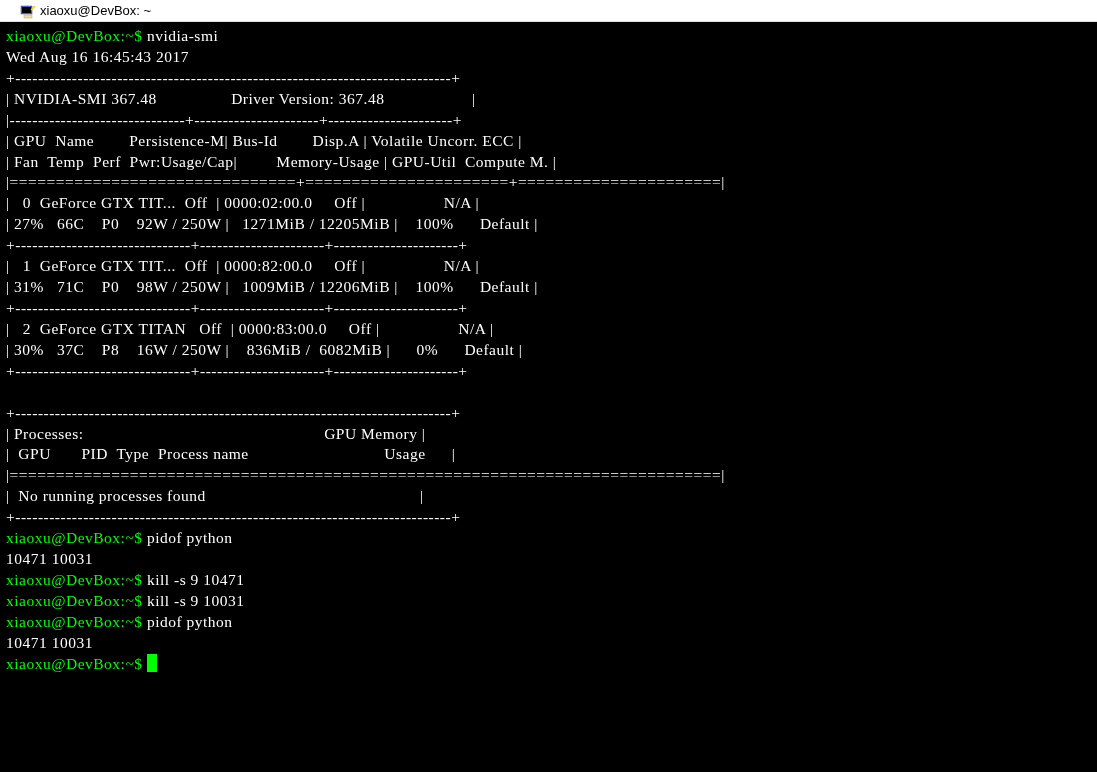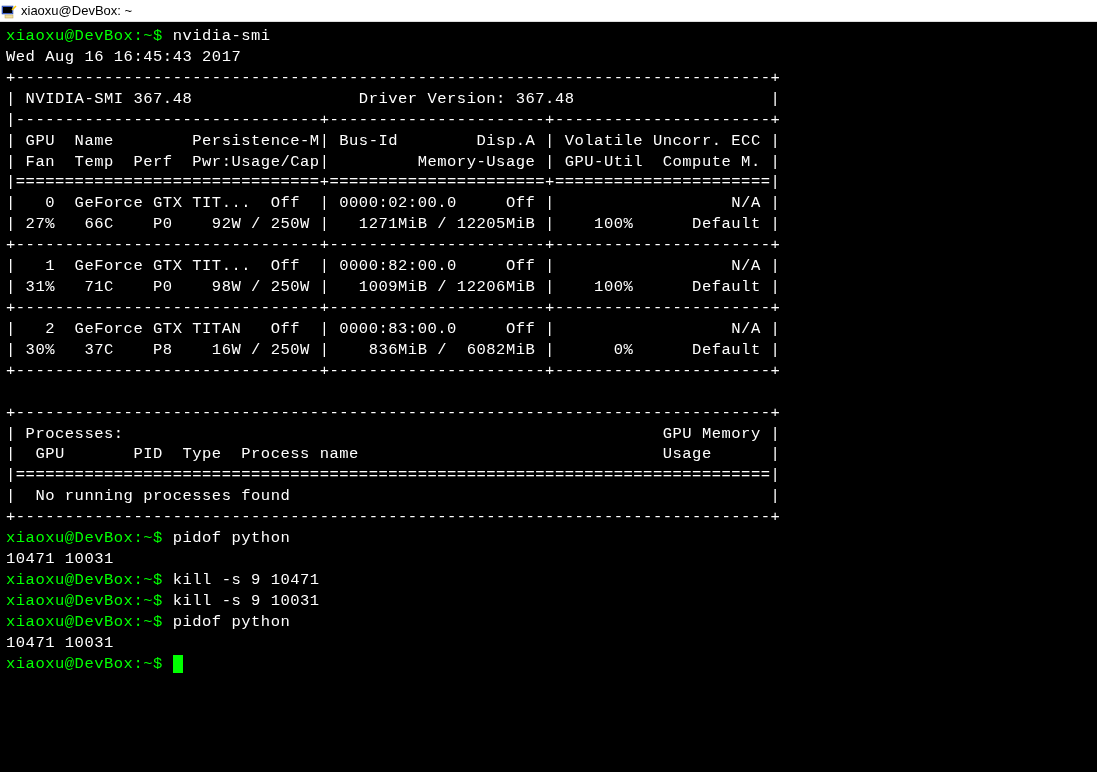--- a/index.html
+++ b/index.html
@@ -4,21 +4,21 @@
   <style>
     * { margin: 0; padding: 0; box-sizing: border-box; }
     body {
       font-family: "Consolas", "Courier New", monospace;
       font-size: 15.5px;
       background: #fff;
       line-height: 1.35;
     }
     .titlebar {
       background: #ffffff;
-      padding: 2px 1px;
+      padding: 2px 20px;
       display: flex;
       align-items: center;
       gap: 4px;
       border-bottom: 1px solid #ddd;
       height: 22px;
     }
     .titlebar-icon {
       width: 16px;
       height: 16px;
       display: inline-flex;
@@ -30,20 +30,21 @@
       font-size: 13px;
       color: #000;
     }
     .terminal {
       background: #000;
       color: #fff;
       padding: 4px 6px;
       min-height: 750px;
       white-space: pre;
       letter-spacing: 0.5px;
+      font-family: Liberation Serif, serif;
     }
     .prompt {
       color: #00ff00;
     }
     .cursor {
       display: inline-block;
       width: 10px;
       height: 18px;
       background: #00ff00;
       vertical-align: text-bottom;

